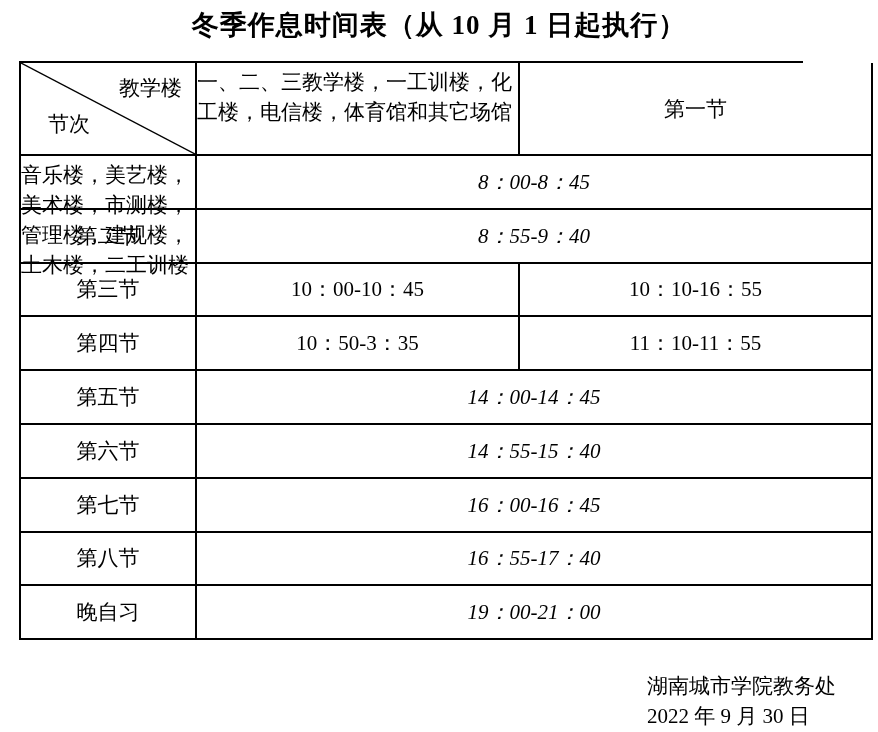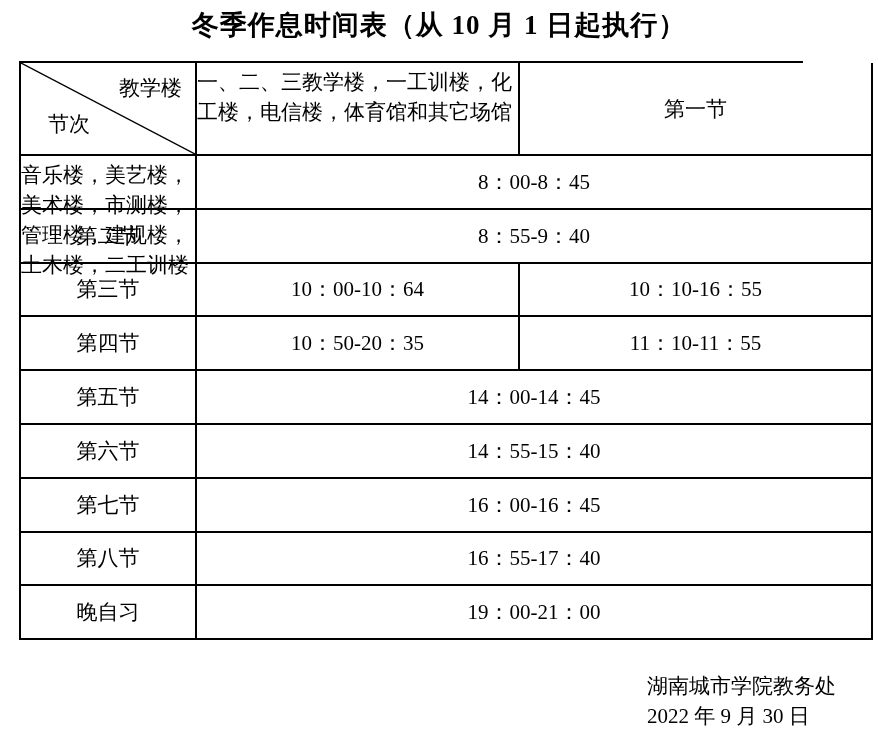--- a/index.html
+++ b/index.html
@@ -50,21 +50,21 @@
     padding: 4px 2px 0 0;
     line-height: 30px;
     word-break: break-all;
     text-align: left;
   }
   .label-cell, .time-cell {
     display: flex;
     align-items: center;
     justify-content: center;
   }
-  .time-span { grid-column: 2 / 4; }
+  .time-span { grid-column: 2 / 4; font-style: italic; }
   .footer {
     position: absolute;
     top: 671px;
     right: 31px;
     width: 200px;
     font-size: 21px;
     line-height: 30px;
   }
   .footer .issuer { white-space: nowrap; }
 </style>
@@ -87,25 +87,25 @@
     <div class="cell head-cell">一、二、三教学楼，一工训楼，化工楼，电信楼，体育馆和其它场馆</div>
     <div class="cell label-cell">第一节</div>
 
     <div class="cell head-cell">音乐楼，美艺楼，美术楼，市测楼，管理楼，建规楼，土木楼，二工训楼</div>
     <div class="cell time-cell time-span">8：00-8：45</div>
 
     <div class="cell label-cell">第二节</div>
     <div class="cell time-cell time-span">8：55-9：40</div>
 
     <div class="cell label-cell">第三节</div>
-    <div class="cell time-cell">10：00-10：64</div>
+    <div class="cell time-cell">10：00-10：45</div>
     <div class="cell time-cell">10：10-16：55</div>
 
     <div class="cell label-cell">第四节</div>
-    <div class="cell time-cell">10：50-20：35</div>
+    <div class="cell time-cell">10：50-3：35</div>
     <div class="cell time-cell">11：10-11：55</div>
 
     <div class="cell label-cell">第五节</div>
     <div class="cell time-cell time-span">14：00-14：45</div>
 
     <div class="cell label-cell">第六节</div>
     <div class="cell time-cell time-span">14：55-15：40</div>
 
     <div class="cell label-cell">第七节</div>
     <div class="cell time-cell time-span">16：00-16：45</div>

